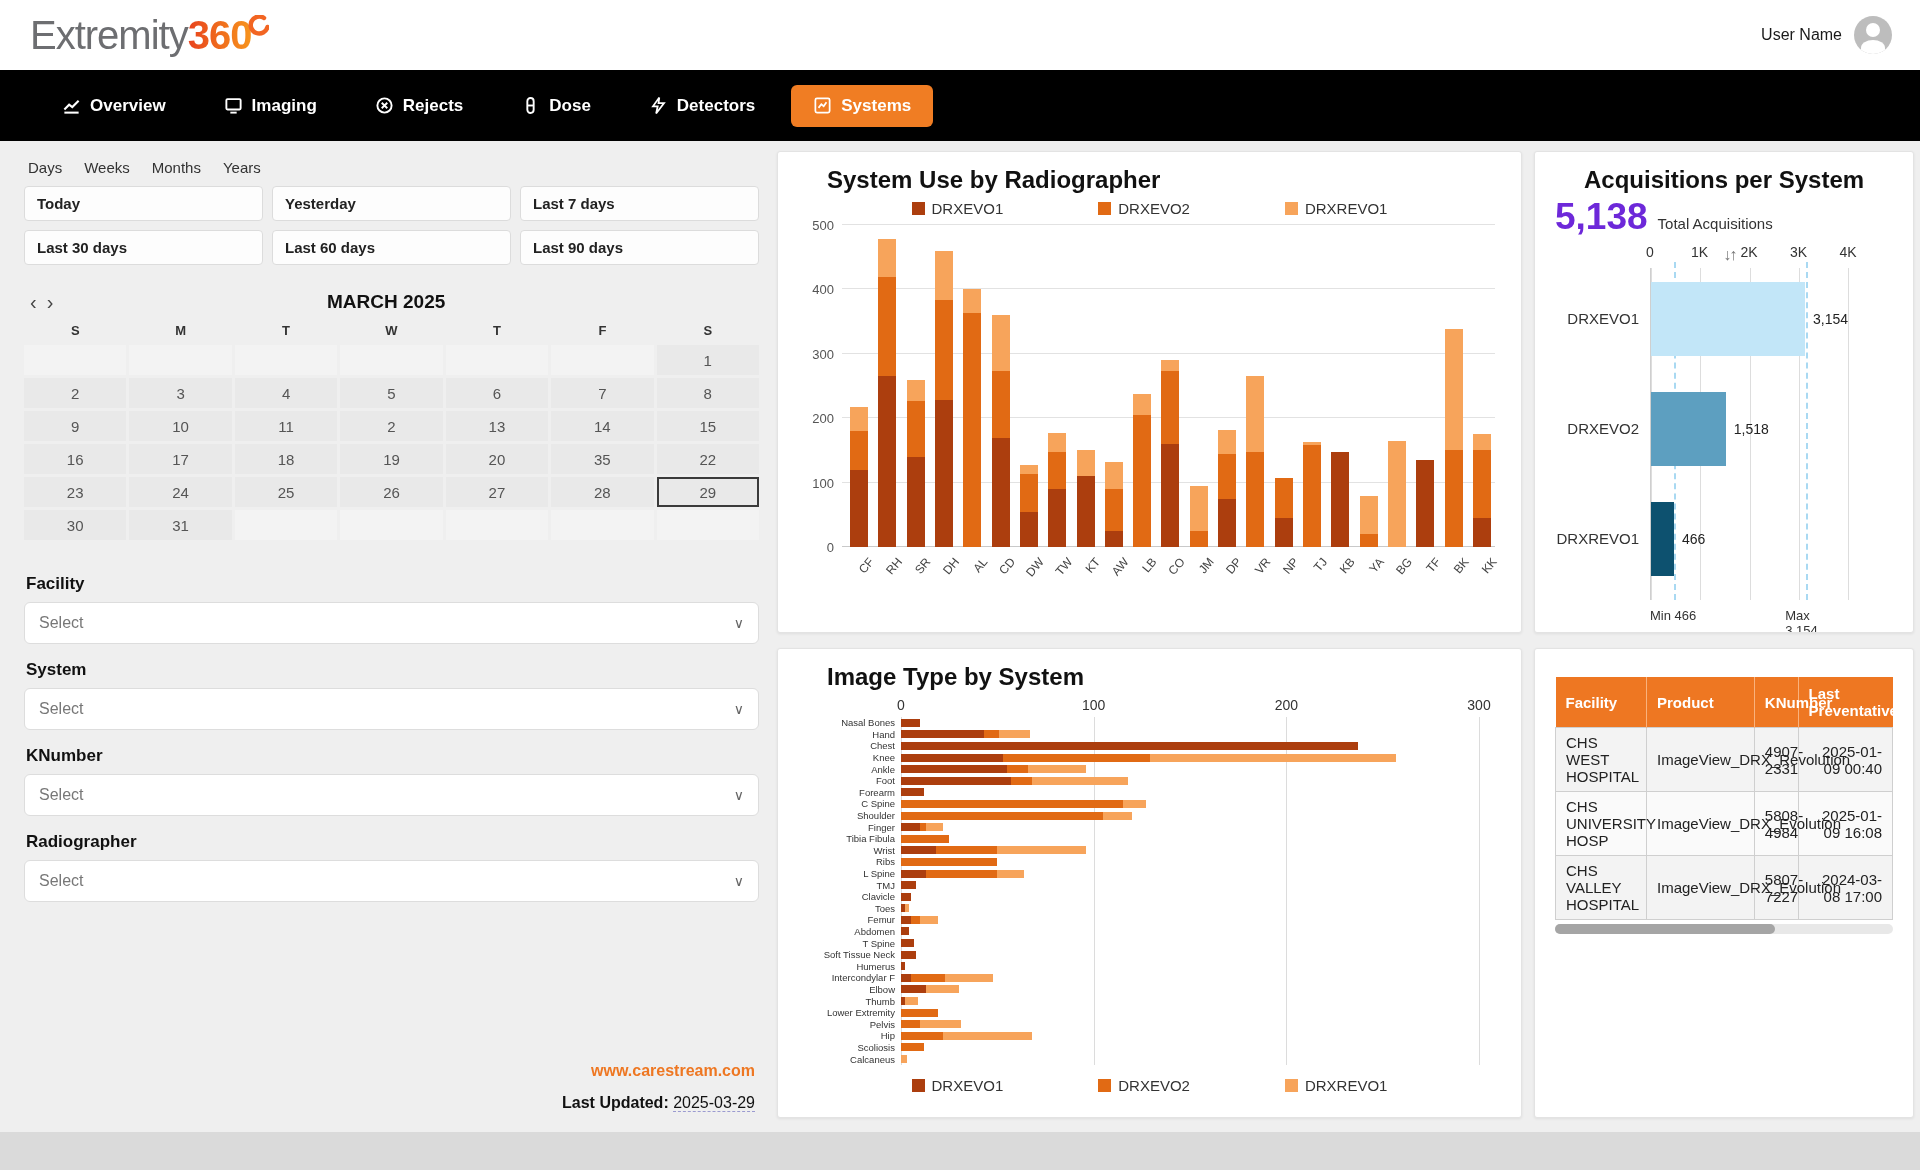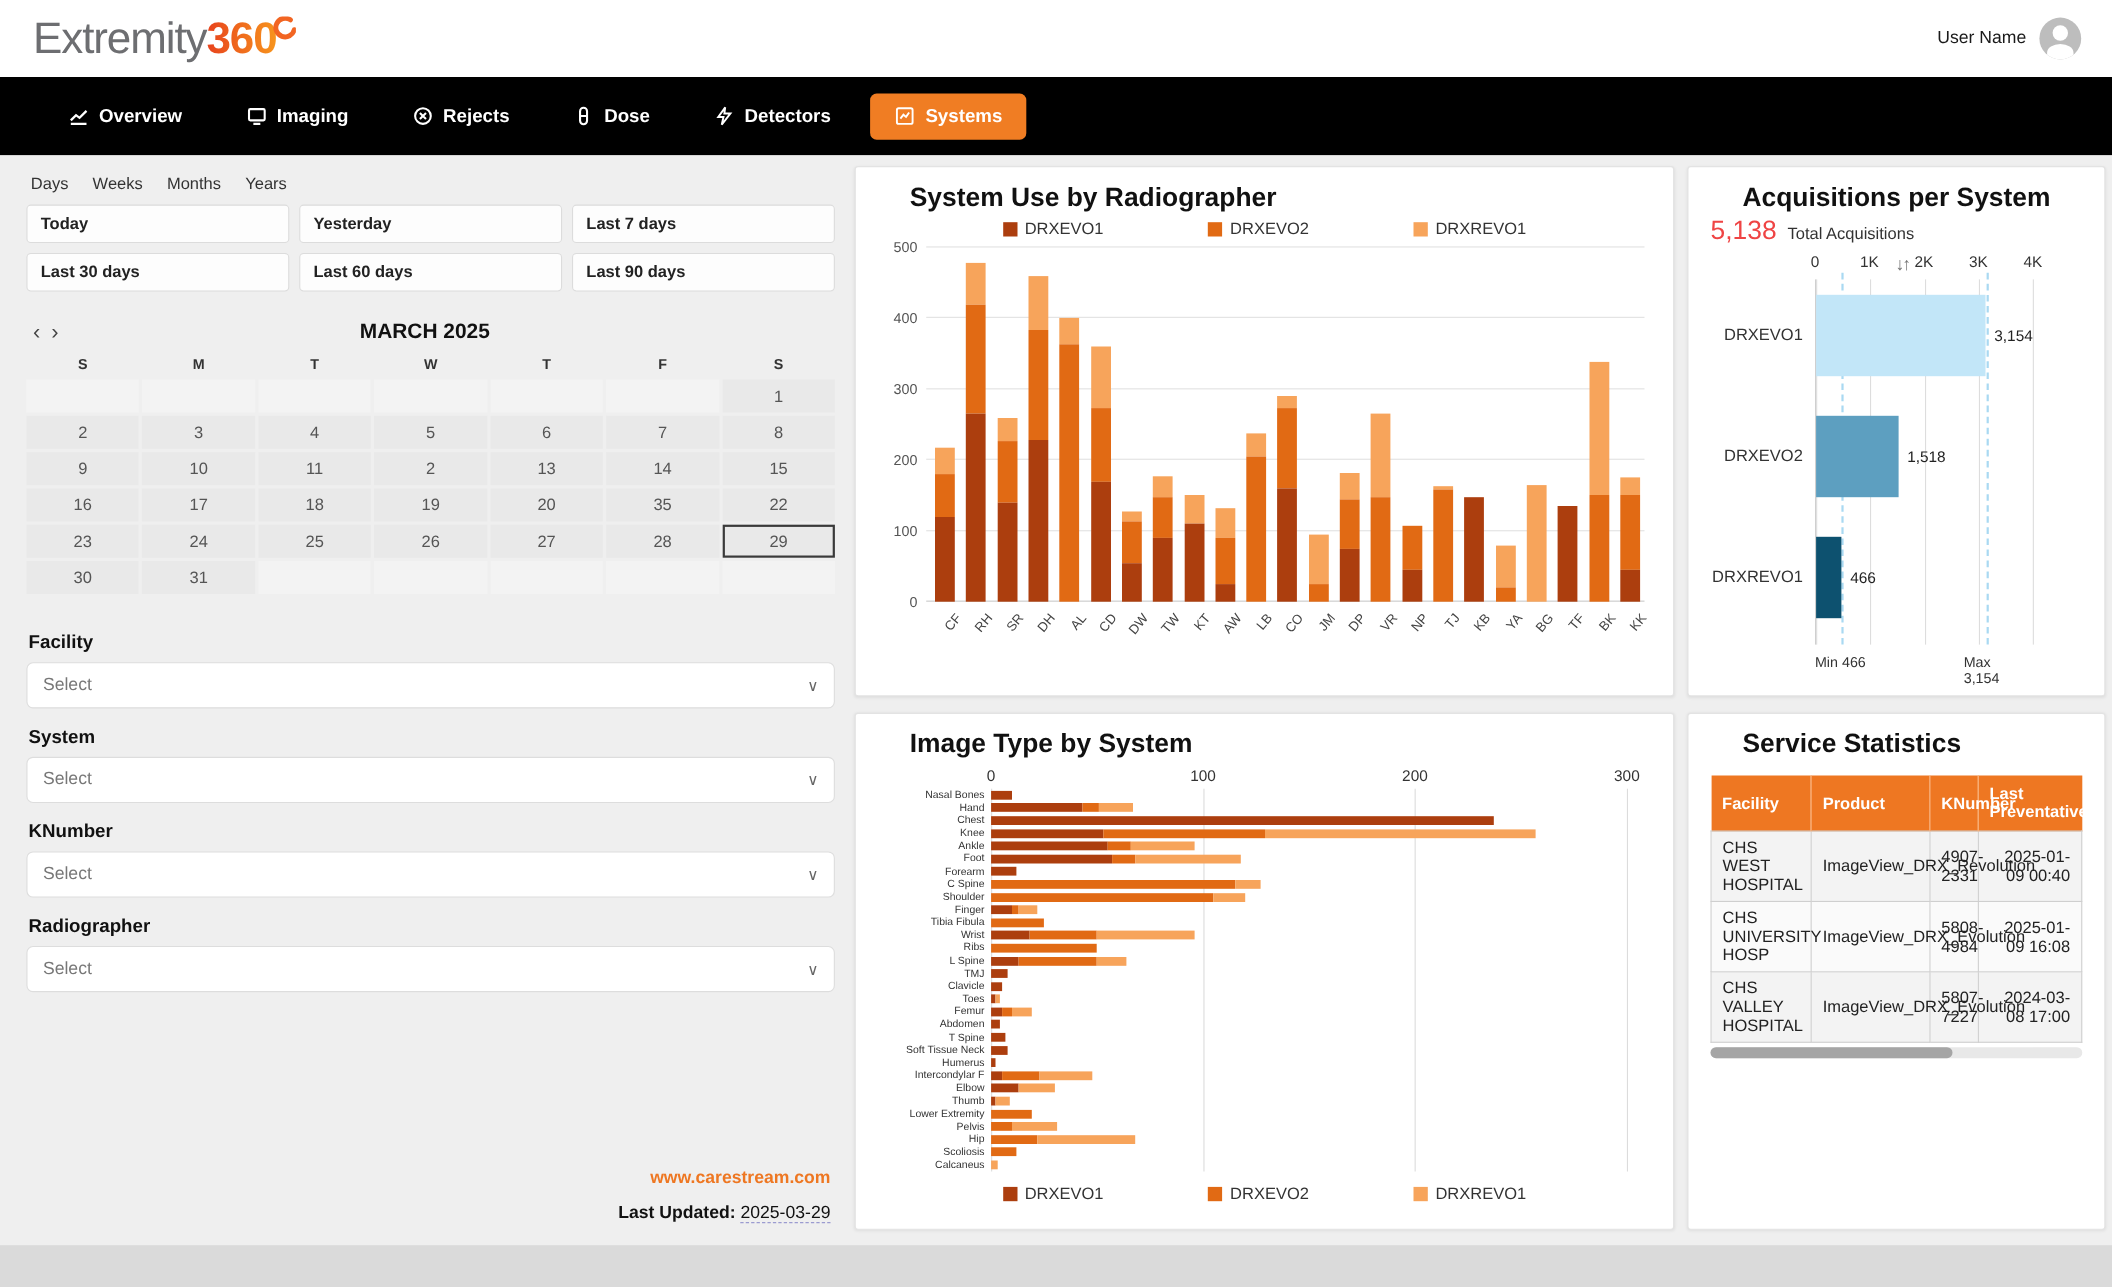--- a/index.html
+++ b/index.html
@@ -42,21 +42,21 @@
   .c1-ylab { position:absolute; right:calc(100% + 8px); transform:translateY(-50%); font-size:13px; color:#555; }
   .c1-bars { position:absolute; left:8px; right:10px; bottom:0; top:0; display:flex; align-items:flex-end; justify-content:space-between; }
   .c1-col { width:18px; display:flex; flex-direction:column-reverse; }
   .c1-seg { width:100%; }
   .c1-xlabs { display:flex; justify-content:space-between; margin:6px 0 0 52px; padding-right:10px; height:36px; }
   .c1-xcell { width:18px; position:relative; }
   .c1-xcell span { position:absolute; top:2px; right:2px; transform:rotate(-50deg); transform-origin:top right; font-size:12px; color:#444; white-space:nowrap; }
 
   
   .c2-head { display:flex; align-items:baseline; gap:10px; margin-top:2px; }
-  .c2-total { font-size:24px; font-weight:normal; color:#ef4444; }
+  .c2-total { font-size:37px; font-weight:bold; color:#6d28d9; }
   .c2-sub { font-size:15px; color:#333; }
   .c2-axis { position:relative; height:24px; margin-left:95px; margin-right:45px; margin-top:6px; }
   .c2-tick { position:absolute; transform:translateX(-50%); font-size:14px; color:#333; top:0; }
   .c2-sort { position:absolute; top:2px; font-size:16px; color:#777; letter-spacing:-2px; }
   .c2-plot { position:relative; height:332px; margin-left:95px; margin-right:45px; border-left:1px solid #CFCFCF; }
   .c2-grid { position:absolute; top:0; bottom:0; width:1px; background:#DDD; }
   .c2-dash { position:absolute; top:-6px; bottom:0; width:0; border-left:2px dashed #A9D9F2; }
   .c2-row { position:absolute; left:0; right:0; display:flex; align-items:center; }
   .c2-name { position:absolute; right:calc(100% + 12px); font-size:15px; color:#333; white-space:nowrap; }
   .c2-bar { height:74px; }
@@ -782,21 +782,20 @@
           <span>DRXEVO2</span>
         </div>
         <div class="legend-item">
           <span class="legend-swatch" style="background:#F7A45B"></span>
           <span>DRXREVO1</span>
         </div>
       </div>
   </div>
 
   <div class="panel">
-    <div class="panel-title">Service Statistics</div>
     <table class="svc-table">
       <thead>
           <tr id="svc-head">
             <th style="width: 27%;">Facility</th>
             <th style="width: 32%;">Product</th>
             <th style="width: 13%;">KNumber</th>
             <th style="width: 28%; text-align: left;">Last Preventative</th>
           </tr>
         </thead>
       <tbody id="svc-body">

